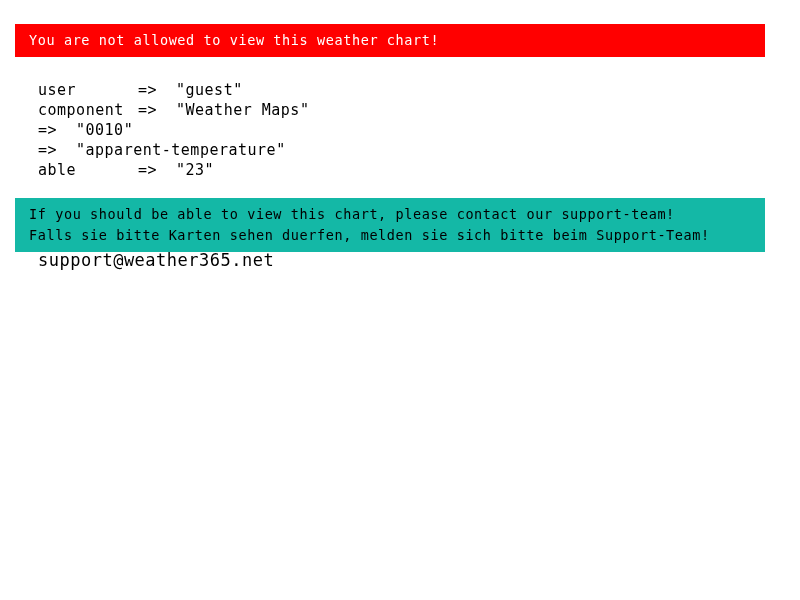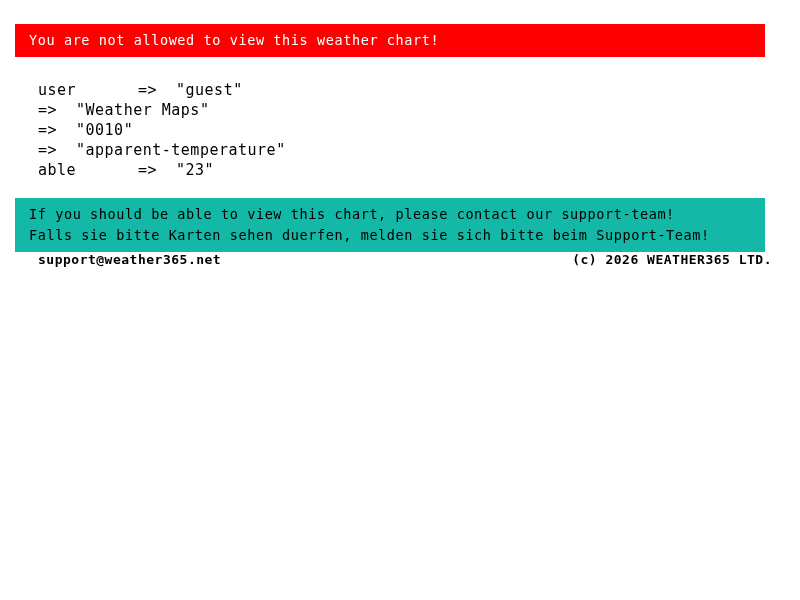--- a/index.html
+++ b/index.html
@@ -68,43 +68,43 @@
   .param-val {
     flex: 1 1 auto;
   }
   .footer {
     position: absolute;
     left: 38px;
     top: 250px;
     width: 734px;
     display: flex;
     justify-content: space-between;
-    font-size: 13px;
+    font-size: 17px;
     letter-spacing: 0.5px;
     line-height: 20px;
     white-space: pre;
-    font-weight: bold;
   }
 </style>
 </head>
 <body>
 
 <div class="page">
 
   <div class="banner banner-error">
     <div class="banner-line">You are not allowed to view this weather chart!</div>
   </div>
 
   <div class="params">
     <div class="param-row">
       <span class="param-key">user</span>
       <span class="param-arrow">=&gt;</span>
       <span class="param-val">"guest"</span>
     </div>
     <div class="param-row">
+      <span class="param-key">component</span>
       <span class="param-arrow">=&gt;</span>
       <span class="param-val">"Weather Maps"</span>
     </div>
     <div class="param-row">
       <span class="param-arrow">=&gt;</span>
       <span class="param-val">"0010"</span>
     </div>
     <div class="param-row">
       <span class="param-arrow">=&gt;</span>
       <span class="param-val">"apparent-temperature"</span>
@@ -116,16 +116,15 @@
     </div>
   </div>
 
   <div class="banner banner-info">
     <div class="banner-line">If you should be able to view this chart, please contact our support-team!</div>
     <div class="banner-line">Falls sie bitte Karten sehen duerfen, melden sie sich bitte beim Support-Team!</div>
   </div>
 
   <div class="footer">
     <span>support@weather365.net</span>
-    <span>(c) 2026 WEATHER365 LTD.</span>
   </div>
 
 </div>
 
 </body></html>

